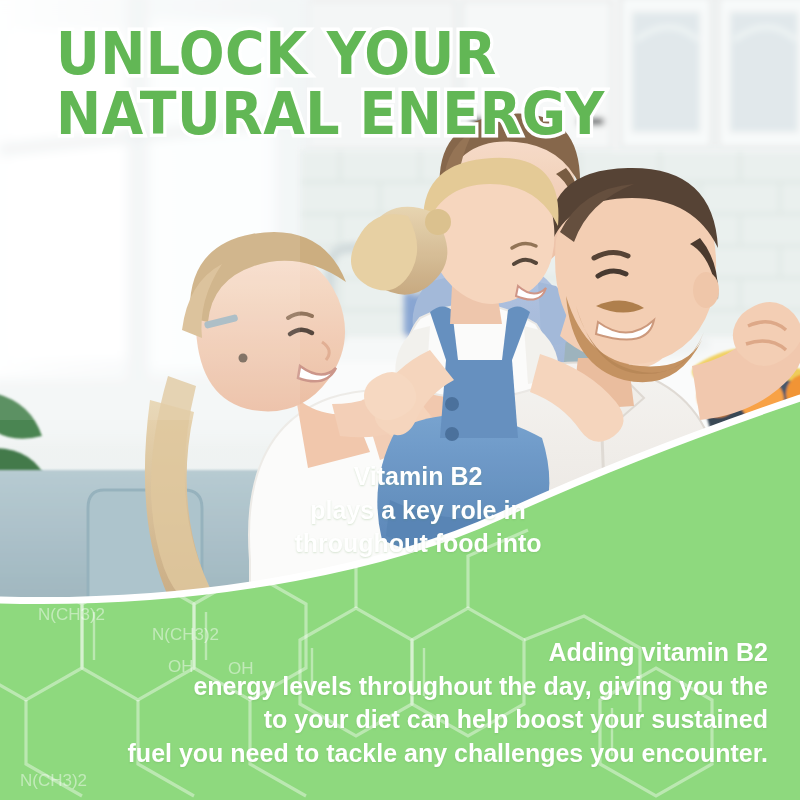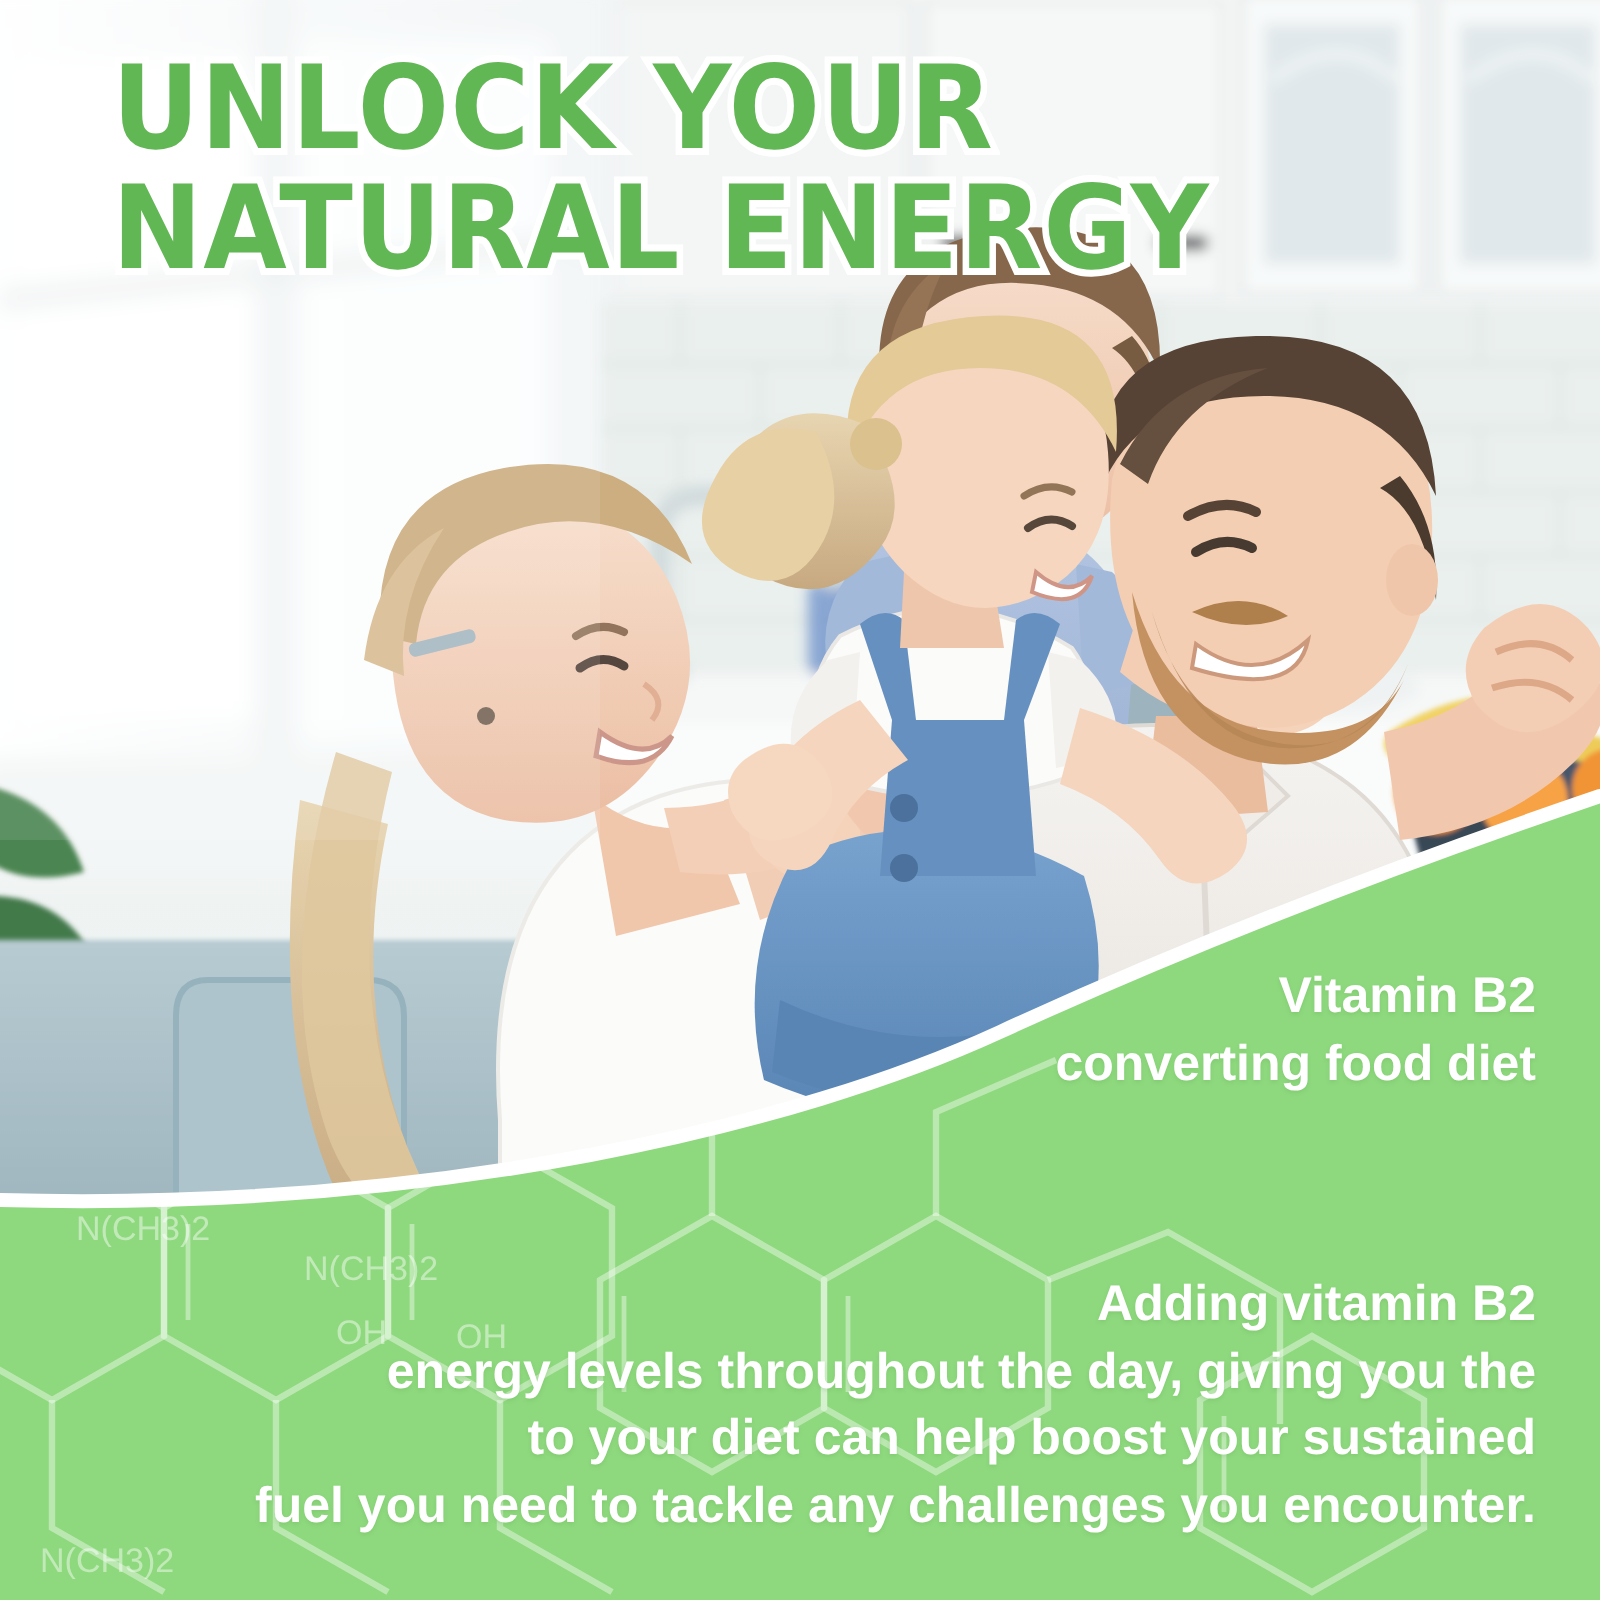--- a/index.html
+++ b/index.html
@@ -58,21 +58,21 @@
   .copy {
     position:absolute;
     right:32px;
     z-index:9;
     text-align:right;
     color:#ffffff;
     font-family:"Liberation Sans", sans-serif;
     font-weight:700;
     text-shadow:0 1px 2px rgba(90,150,75,0.22);
   }
-  .copy.block1 { top:482px; width:700px; }
+  .copy.block1 { top:460px; width:700px;text-align:center; }
   .copy.block2 { top:636px; width:760px; }
   .copy p { font-size:25px; line-height:1.34; white-space:nowrap; }
   .copy.block2 p { font-size:25px; line-height:1.34; }
 </style>
 </head>
 <body>
 
 <div id="poster">
 
   <div class="photo">
@@ -451,21 +451,22 @@
       <div class="lay fill">UNLOCK YOUR</div>
     </div>
     <div class="hl-stack" style="margin-top:4px;">
       <div class="lay outline">NATURAL ENERGY</div>
       <div class="lay fill">NATURAL ENERGY</div>
     </div>
   </div>
 
   <div class="copy block1">
     <p>Vitamin B2</p>
-    <p>converting food diet</p>
+    <p>plays a key role in</p>
+    <p>throughout food into</p>
   </div>
 
   <div class="copy block2">
     <p>Adding vitamin B2</p>
     <p>energy levels throughout the day, giving you the</p>
     <p>to your diet can help boost your sustained</p>
     <p>fuel you need to tackle any challenges you encounter.</p>
   </div>
 
 </div>

